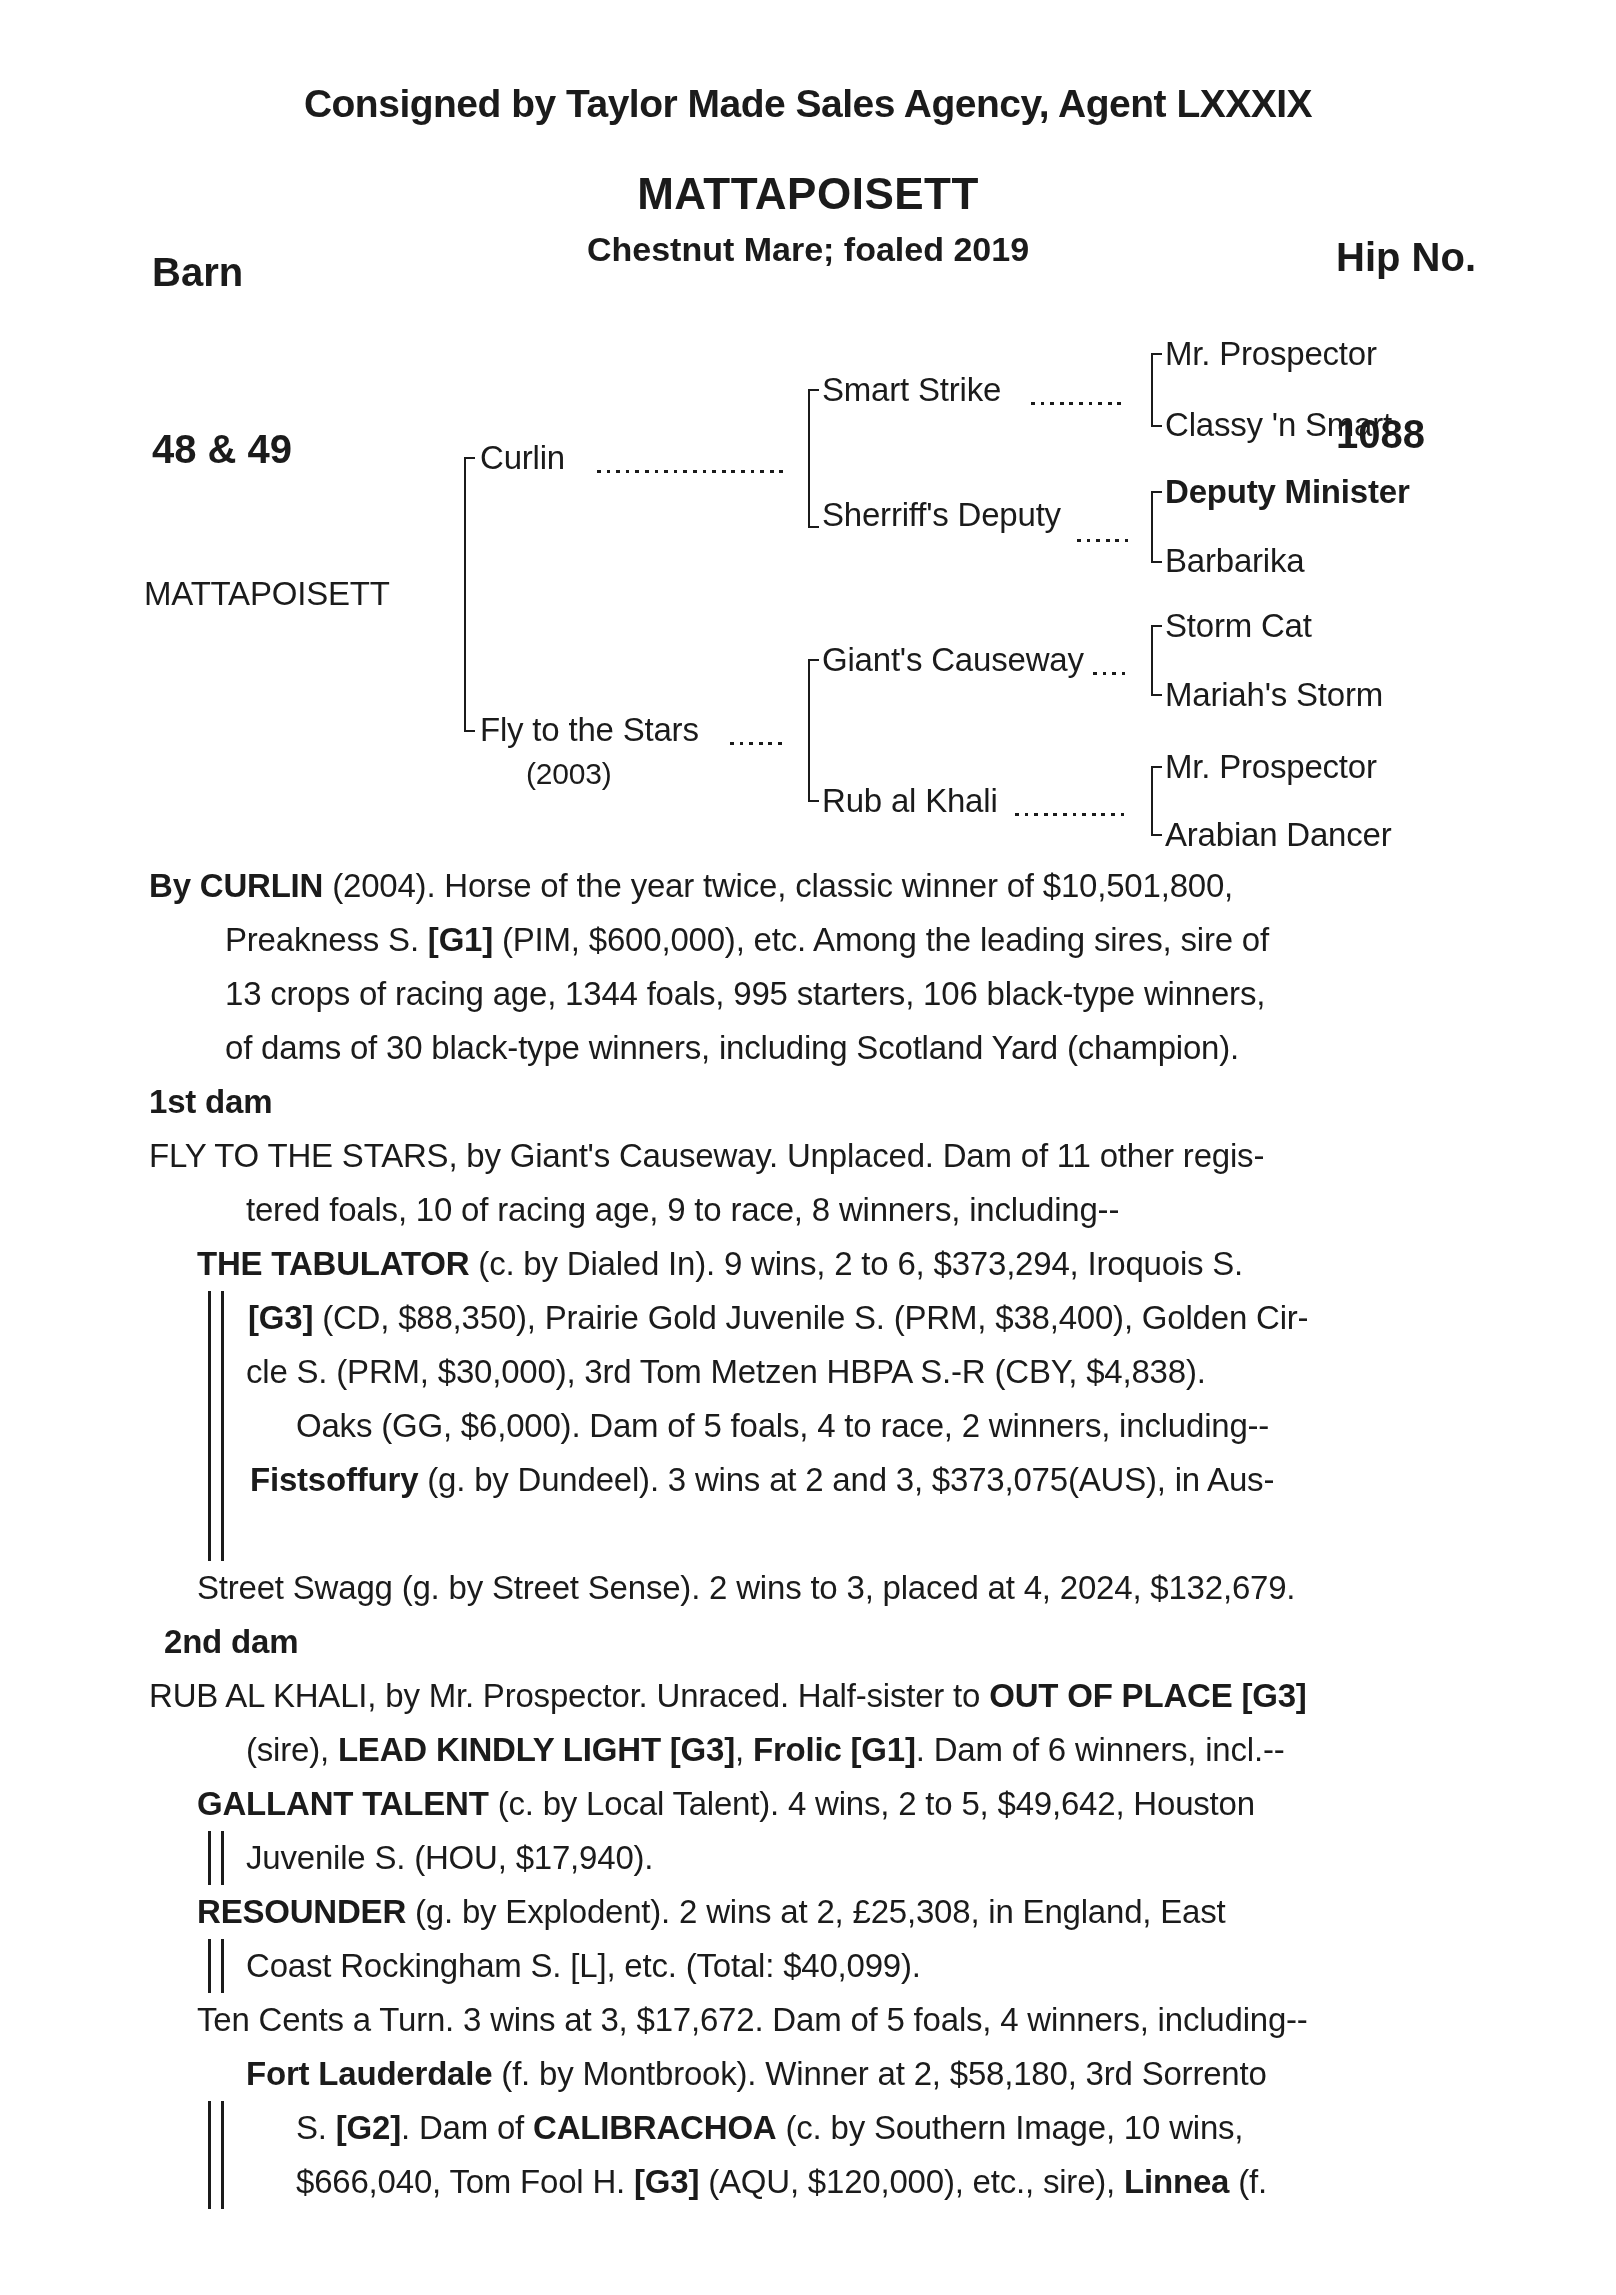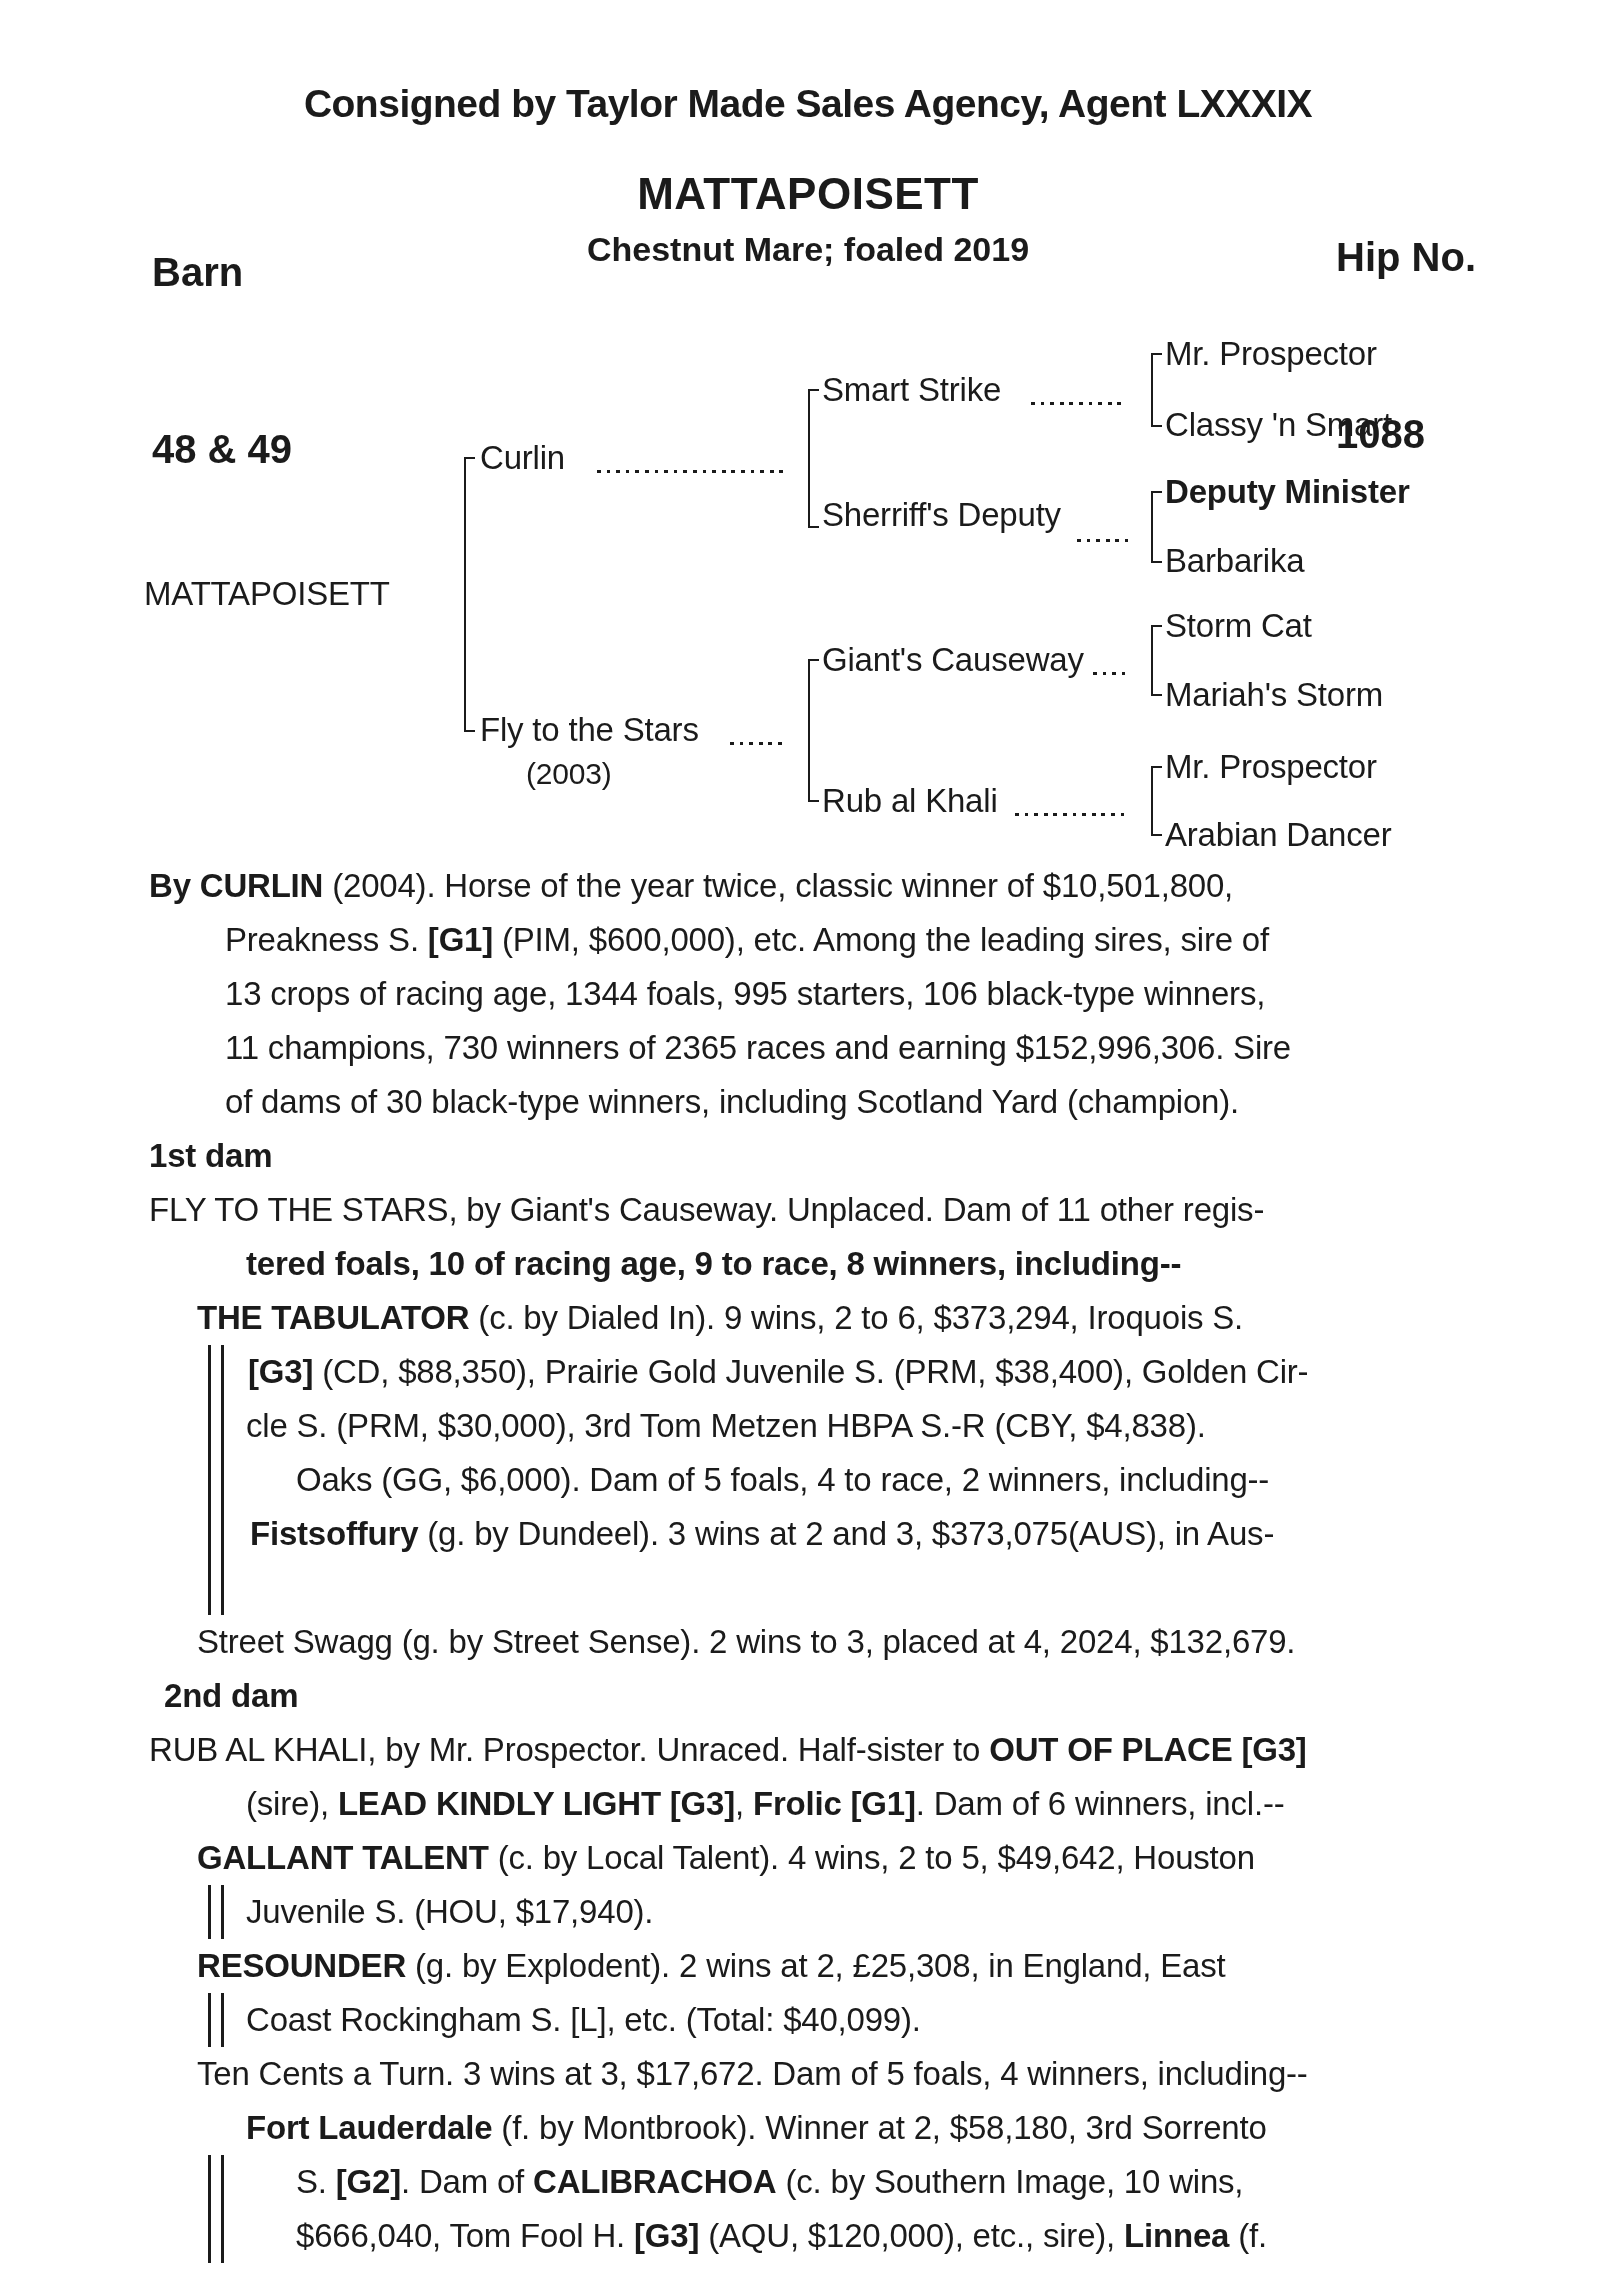--- a/index.html
+++ b/index.html
@@ -120,25 +120,24 @@
       <div class="ped-name" style="left: 1165px; top: 599px;">Storm Cat</div>
       <div class="ped-name" style="left: 1165px; top: 668px;">Mariah's Storm</div>
       <div class="ped-name" style="left: 1165px; top: 740px;">Mr. Prospector</div>
       <div class="ped-name" style="left: 1165px; top: 808px;">Arabian Dancer</div>
     </div>
 
   <div id="bodytext">
       <div class="bl" style="padding-left: 0px;"><b>By CURLIN</b><span> (2004). Horse of the year twice, classic winner of $10,501,800,</span></div>
       <div class="bl" style="padding-left: 76px;"><span>Preakness S. </span><b>[G1]</b><span> (PIM, $600,000), etc. Among the leading sires, sire of</span></div>
       <div class="bl" style="padding-left: 76px;"><span>13 crops of racing age, 1344 foals, 995 starters, 106 black-type winners,</span></div>
-      <div class="bl" style="padding-left: 76px;"><span>11 champions, 730 winners of 2365 races and earning $152,996,306. Sire</span></div>
       <div class="bl" style="padding-left: 76px;"><span>of dams of 30 black-type winners, including Scotland Yard (champion).</span></div>
       <div class="bl" style="padding-left: 0px;"><b>1st dam</b></div>
       <div class="bl" style="padding-left: 0px;"><span>FLY TO THE STARS, by Giant's Causeway. Unplaced. Dam of 11 other regis-</span></div>
-      <div class="bl" style="padding-left: 97px; font-weight: bold;"><span>tered foals, 10 of racing age, 9 to race, 8 winners, including--</span></div>
+      <div class="bl" style="padding-left: 97px;"><span>tered foals, 10 of racing age, 9 to race, 8 winners, including--</span></div>
       <div class="bl" style="padding-left: 48px;"><b>THE TABULATOR</b><span> (c. by Dialed In). 9 wins, 2 to 6, $373,294, Iroquois S.</span></div>
       <div class="bl" style="padding-left: 99px;"><span class="rule r1"></span><span class="rule r2"></span><b>[G3]</b><span> (CD, $88,350), Prairie Gold Juvenile S. (PRM, $38,400), Golden Cir-</span></div>
       <div class="bl" style="padding-left: 97px;"><span class="rule r1"></span><span class="rule r2"></span><span>cle S. (PRM, $30,000), 3rd Tom Metzen HBPA S.-R (CBY, $4,838).</span></div>
       <div class="bl" style="padding-left: 147px;"><span class="rule r1"></span><span class="rule r2"></span><span>Oaks (GG, $6,000). Dam of 5 foals, 4 to race, 2 winners, including--</span></div>
       <div class="bl" style="padding-left: 101px;"><span class="rule r1"></span><span class="rule r2"></span><b>Fistsoffury</b><span> (g. by Dundeel). 3 wins at 2 and 3, $373,075(AUS), in Aus-</span></div>
       <div class="bl" style="padding-left: 147px;"><span class="rule r1"></span><span class="rule r2"></span></div>
       <div class="bl" style="padding-left: 48px;"><span>Street Swagg (g. by Street Sense). 2 wins to 3, placed at 4, 2024, $132,679.</span></div>
       <div class="bl" style="padding-left: 0px; margin-left: 15px;"><b>2nd dam</b></div>
       <div class="bl" style="padding-left: 0px;"><span>RUB AL KHALI, by Mr. Prospector. Unraced. Half-sister to </span><b>OUT OF PLACE [G3]</b></div>
       <div class="bl" style="padding-left: 97px;"><span>(sire), </span><b>LEAD KINDLY LIGHT [G3]</b><span>, </span><b>Frolic [G1]</b><span>. Dam of 6 winners, incl.--</span></div>

